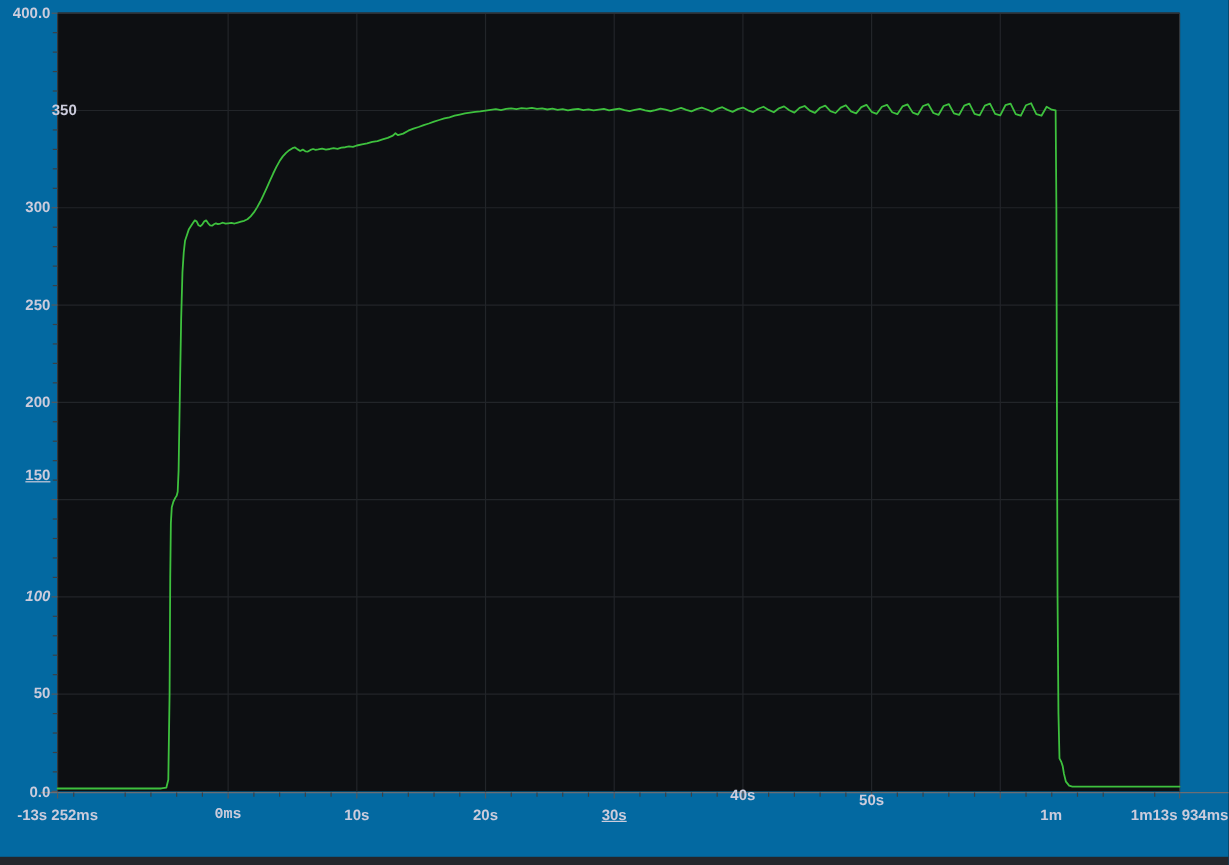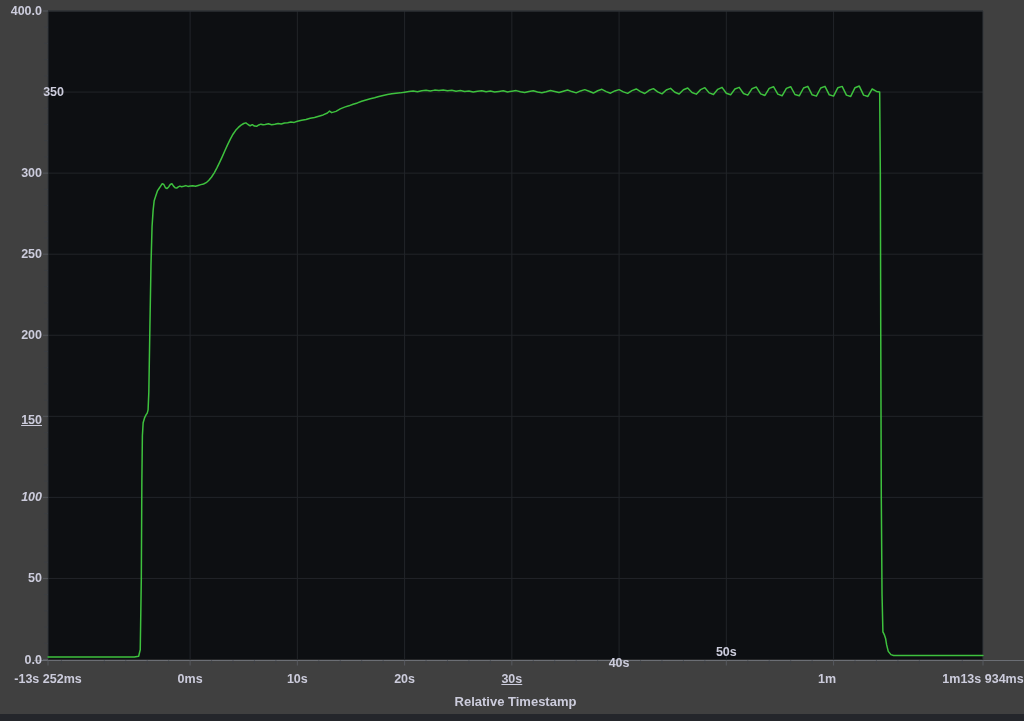--- a/index.html
+++ b/index.html
@@ -1,16 +1,16 @@
 <!DOCTYPE html>
 <html><head>
 <meta charset="utf-8">
 <style>
   html,body{margin:0;padding:0;background:#14161a;}
-  .stage{position:relative;width:1024px;height:721px;background:#404040;overflow:hidden;
+  .stage{position:relative;width:1024px;height:721px;background:#0369a1;overflow:hidden;
          font-family:"Liberation Sans",sans-serif;}
   svg#chart{position:absolute;left:0;top:0;}
   .ylab{position:absolute;left:0;width:42px;text-align:right;font-size:12.5px;font-weight:700;
         color:#ccccdc;line-height:16px;height:16px;letter-spacing:0;}
   .xlab{position:absolute;width:130px;text-align:center;font-size:12.5px;font-weight:700;
         color:#ccccdc;line-height:16px;height:16px;}
   .xtitle{position:absolute;left:48px;width:935px;top:694px;text-align:center;
           font-size:13px;font-weight:700;color:#ccccdc;}
   .bottom-strip{position:absolute;left:0;bottom:0;width:1024px;height:7px;background:#24262b;}
 </style>
@@ -124,31 +124,30 @@
       <line x1="833.5690133737068" y1="660.5" x2="833.5690133737068" y2="665.5" stroke="#55585e" stroke-width="1"></line>
       <line x1="983" y1="660.5" x2="983" y2="665.5" stroke="#55585e" stroke-width="1"></line>
       <path d="M48.02 657.07L61.43 657.07L72.15 657.07L82.88 657.07L93.60 657.07L104.32 657.07L115.05 657.07L125.77 657.07L134.35 657.07L138.64 656.26L140.25 649.77L141.32 578.44L141.86 481.16L142.39 435.77L143.15 422.80L144.54 417.93L146.15 414.69L147.22 413.07L148.08 409.83L148.83 391.99L149.90 327.14L150.97 265.54L152.05 226.63L153.12 210.41L154.19 200.69L155.80 195.82L157.41 190.96L159.02 188.53L160.63 186.10L162.23 183.66L163.84 184.47L165.45 187.72L167.06 188.53L168.67 186.91L170.28 184.47L171.89 183.66L173.49 186.10L175.10 187.72L176.71 188.04L178.32 186.91L179.93 186.10L181.54 186.74L183.68 186.26L185.83 185.61L187.97 186.42L190.12 186.10L192.80 185.77L195.48 186.26L198.16 185.45L200.84 184.64L203.52 183.99L206.20 182.69L208.88 180.26L211.57 177.02L214.25 172.80L216.93 167.94L219.61 162.42L222.29 156.59L224.97 150.43L227.65 144.59L230.33 139.08L233.01 134.22L235.69 130.32L238.38 127.41L241.06 125.14L243.74 123.51L245.88 122.87L248.03 124.49L250.17 125.78L252.32 124.65L254.46 126.11L256.61 126.27L258.75 124.97L260.90 124.16L263.04 124.81L265.19 124.49L268.40 123.84L271.62 124.65L274.84 124.16L278.06 123.51L281.27 124.00L284.49 123.03L287.71 122.70L290.92 122.06L294.14 122.38L297.36 121.25L301.65 120.27L305.94 119.46L310.23 118.16L314.52 117.52L318.81 116.22L323.10 114.92L327.39 112.98L329.53 111.03L331.68 112.65L335.97 111.36L340.26 108.92L344.55 107.14L348.84 105.84L353.12 104.22L357.41 102.92L361.70 101.30L365.99 100.01L370.28 98.71L374.57 97.74L378.86 96.44L383.15 95.47L387.44 94.49L391.73 93.85L396.02 93.20L400.31 92.87L404.60 92.22L408.89 91.58L413.18 90.93L417.47 91.74L421.76 90.77L426.05 90.28L430.34 90.93L434.63 90.12L438.92 90.60L443.21 89.95L447.50 90.77L451.79 90.28L456.08 91.25L460.37 90.60L464.66 91.58L468.95 90.93L473.24 91.90L477.53 91.25L481.82 90.77L486.10 91.74L490.39 91.09L494.68 92.06L498.97 91.41L503.26 90.77L507.55 91.90L511.84 91.25L516.13 90.60L520.42 91.74L524.71 92.55L529.00 91.58L533.29 90.77L537.58 91.90L541.87 92.71L546.16 91.74L550.45 90.44L554.74 91.41L559.03 92.55L563.32 91.25L567.61 89.95L571.90 91.58L576.19 92.87L580.48 90.93L584.77 89.63L589.06 91.25L593.35 93.04L597.64 90.77L601.93 89.31L606.22 91.58L610.51 93.20L614.80 90.93L619.09 89.63L623.37 91.90L627.66 93.36L631.95 90.60L636.24 88.98L640.53 91.58L644.82 93.52L649.11 90.28L653.40 88.66L657.69 91.90L661.98 93.85L666.27 89.95L670.56 88.33L674.85 92.22L679.14 94.01L683.43 89.79L687.72 88.01L692.01 92.55L696.30 94.17L700.59 89.63L704.88 87.69L709.17 92.87L713.46 94.49L717.75 89.31L722.04 87.36L726.33 93.20L730.62 94.82L734.91 88.98L739.20 87.36L743.49 93.52L747.78 95.14L752.07 88.66L756.35 87.04L760.64 93.85L764.93 95.47L769.22 88.33L773.51 86.71L777.80 94.17L782.09 95.79L786.38 88.33L790.67 86.71L794.96 94.49L799.25 95.79L803.54 88.01L807.83 86.39L812.12 94.82L816.41 96.12L820.70 88.01L824.99 86.39L829.28 94.82L833.57 96.12L837.86 87.69L842.15 86.39L846.44 95.14L850.73 96.44L855.02 87.69L859.31 86.06L863.60 95.14L867.89 96.44L872.18 88.98L876.47 91.41L879.68 92.06L880.33 173.13L880.76 335.25L881.29 497.38L882.04 594.65L882.90 631.94L884.51 635.18L885.58 638.42L886.65 644.91L888.26 651.39L890.94 654.64L893.62 655.45L897.91 655.45L908.64 655.45L919.36 655.45L930.09 655.45L940.81 655.45L951.54 655.45L962.26 655.45L972.98 655.45L982.96 655.45" fill="none" stroke="#3ec13e" stroke-width="1.5" stroke-linejoin="round" stroke-linecap="round"></path>
     </svg>
   <div id="ylabels">
       <div class="ylab" style="top: 3px;">400.0</div>
       <div class="ylab" style="top: 84.0625px; padding-left: 22px;">350</div>
       <div class="ylab" style="top: 165.125px;">300</div>
       <div class="ylab" style="top: 246.188px;">250</div>
       <div class="ylab" style="top: 327.25px;">200</div>
-      <div class="ylab" style="top: 412px; text-decoration: underline;">150</div>
+      <div class="ylab" style="top: 388px; text-decoration: underline;">150</div>
       <div class="ylab" style="top: 489.375px; font-style: italic;">100</div>
       <div class="ylab" style="top: 570.438px; text-align: right;">50</div>
       <div class="ylab" style="top: 651.5px;">0.0</div>
     </div>
   <div id="xlabels">
       <div class="xlab" style="left: -17px; top: 671px;">-13s 252ms</div>
-      <div class="xlab" style="left: 125.117px; top: 671px;">0ms</div>
+      <div class="xlab" style="left: 125.117px; top: 671px; font-family: Liberation Mono, monospace;">0ms</div>
       <div class="xlab" style="left: 232.359px; top: 671px;">10s</div>
       <div class="xlab" style="left: 339.601px; top: 671px;">20s</div>
       <div class="xlab" style="left: 446.843px; top: 671px; text-decoration: underline;">30s</div>
       <div class="xlab" style="left: 554.085px; top: 655px;">40s</div>
-      <div class="xlab" style="left: 661.327px; top: 644px;">50s</div>
-      <div class="xlab" style="left: 762px; top: 671px;">1m</div>
+      <div class="xlab" style="left: 661.327px; top: 659px;">50s</div>
+      <div class="xlab" style="left: 811px; top: 671px;">1m</div>
       <div class="xlab" style="left: 918px; top: 671px;">1m13s 934ms</div>
     </div>
-  <div class="xtitle">Relative Timestamp</div>
   <div class="bottom-strip"></div>
 </div>
 
 </body></html>

